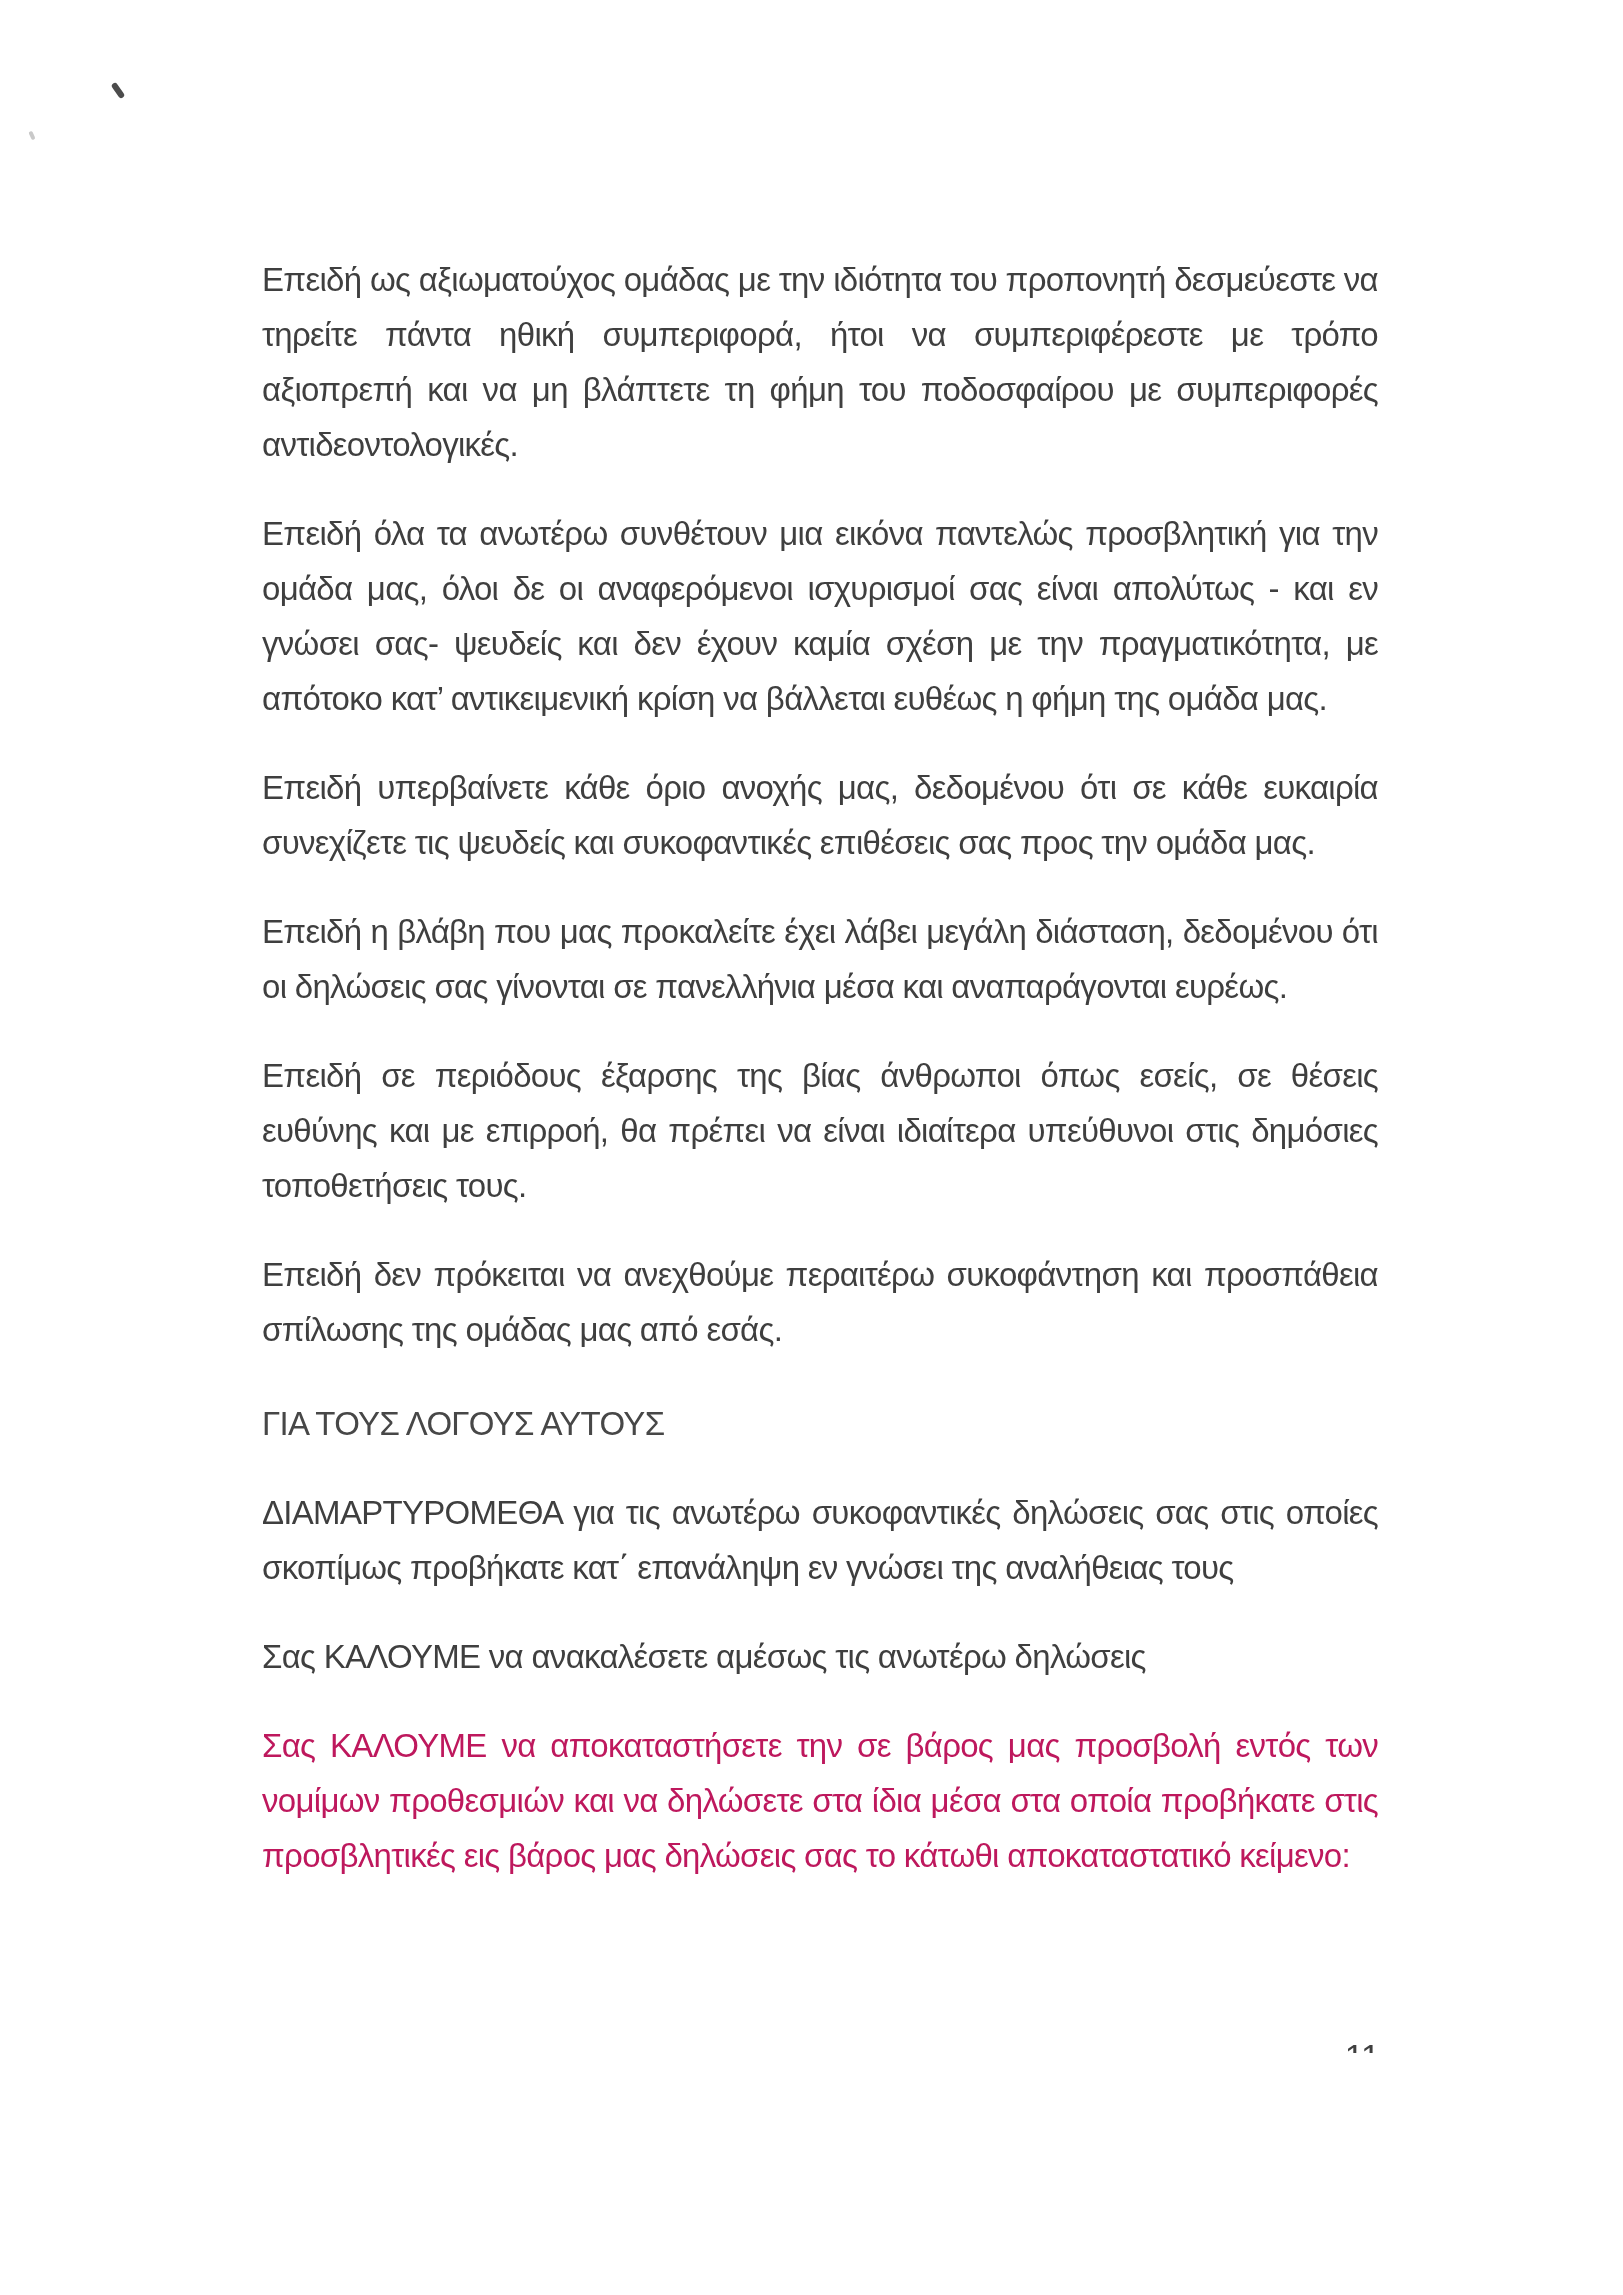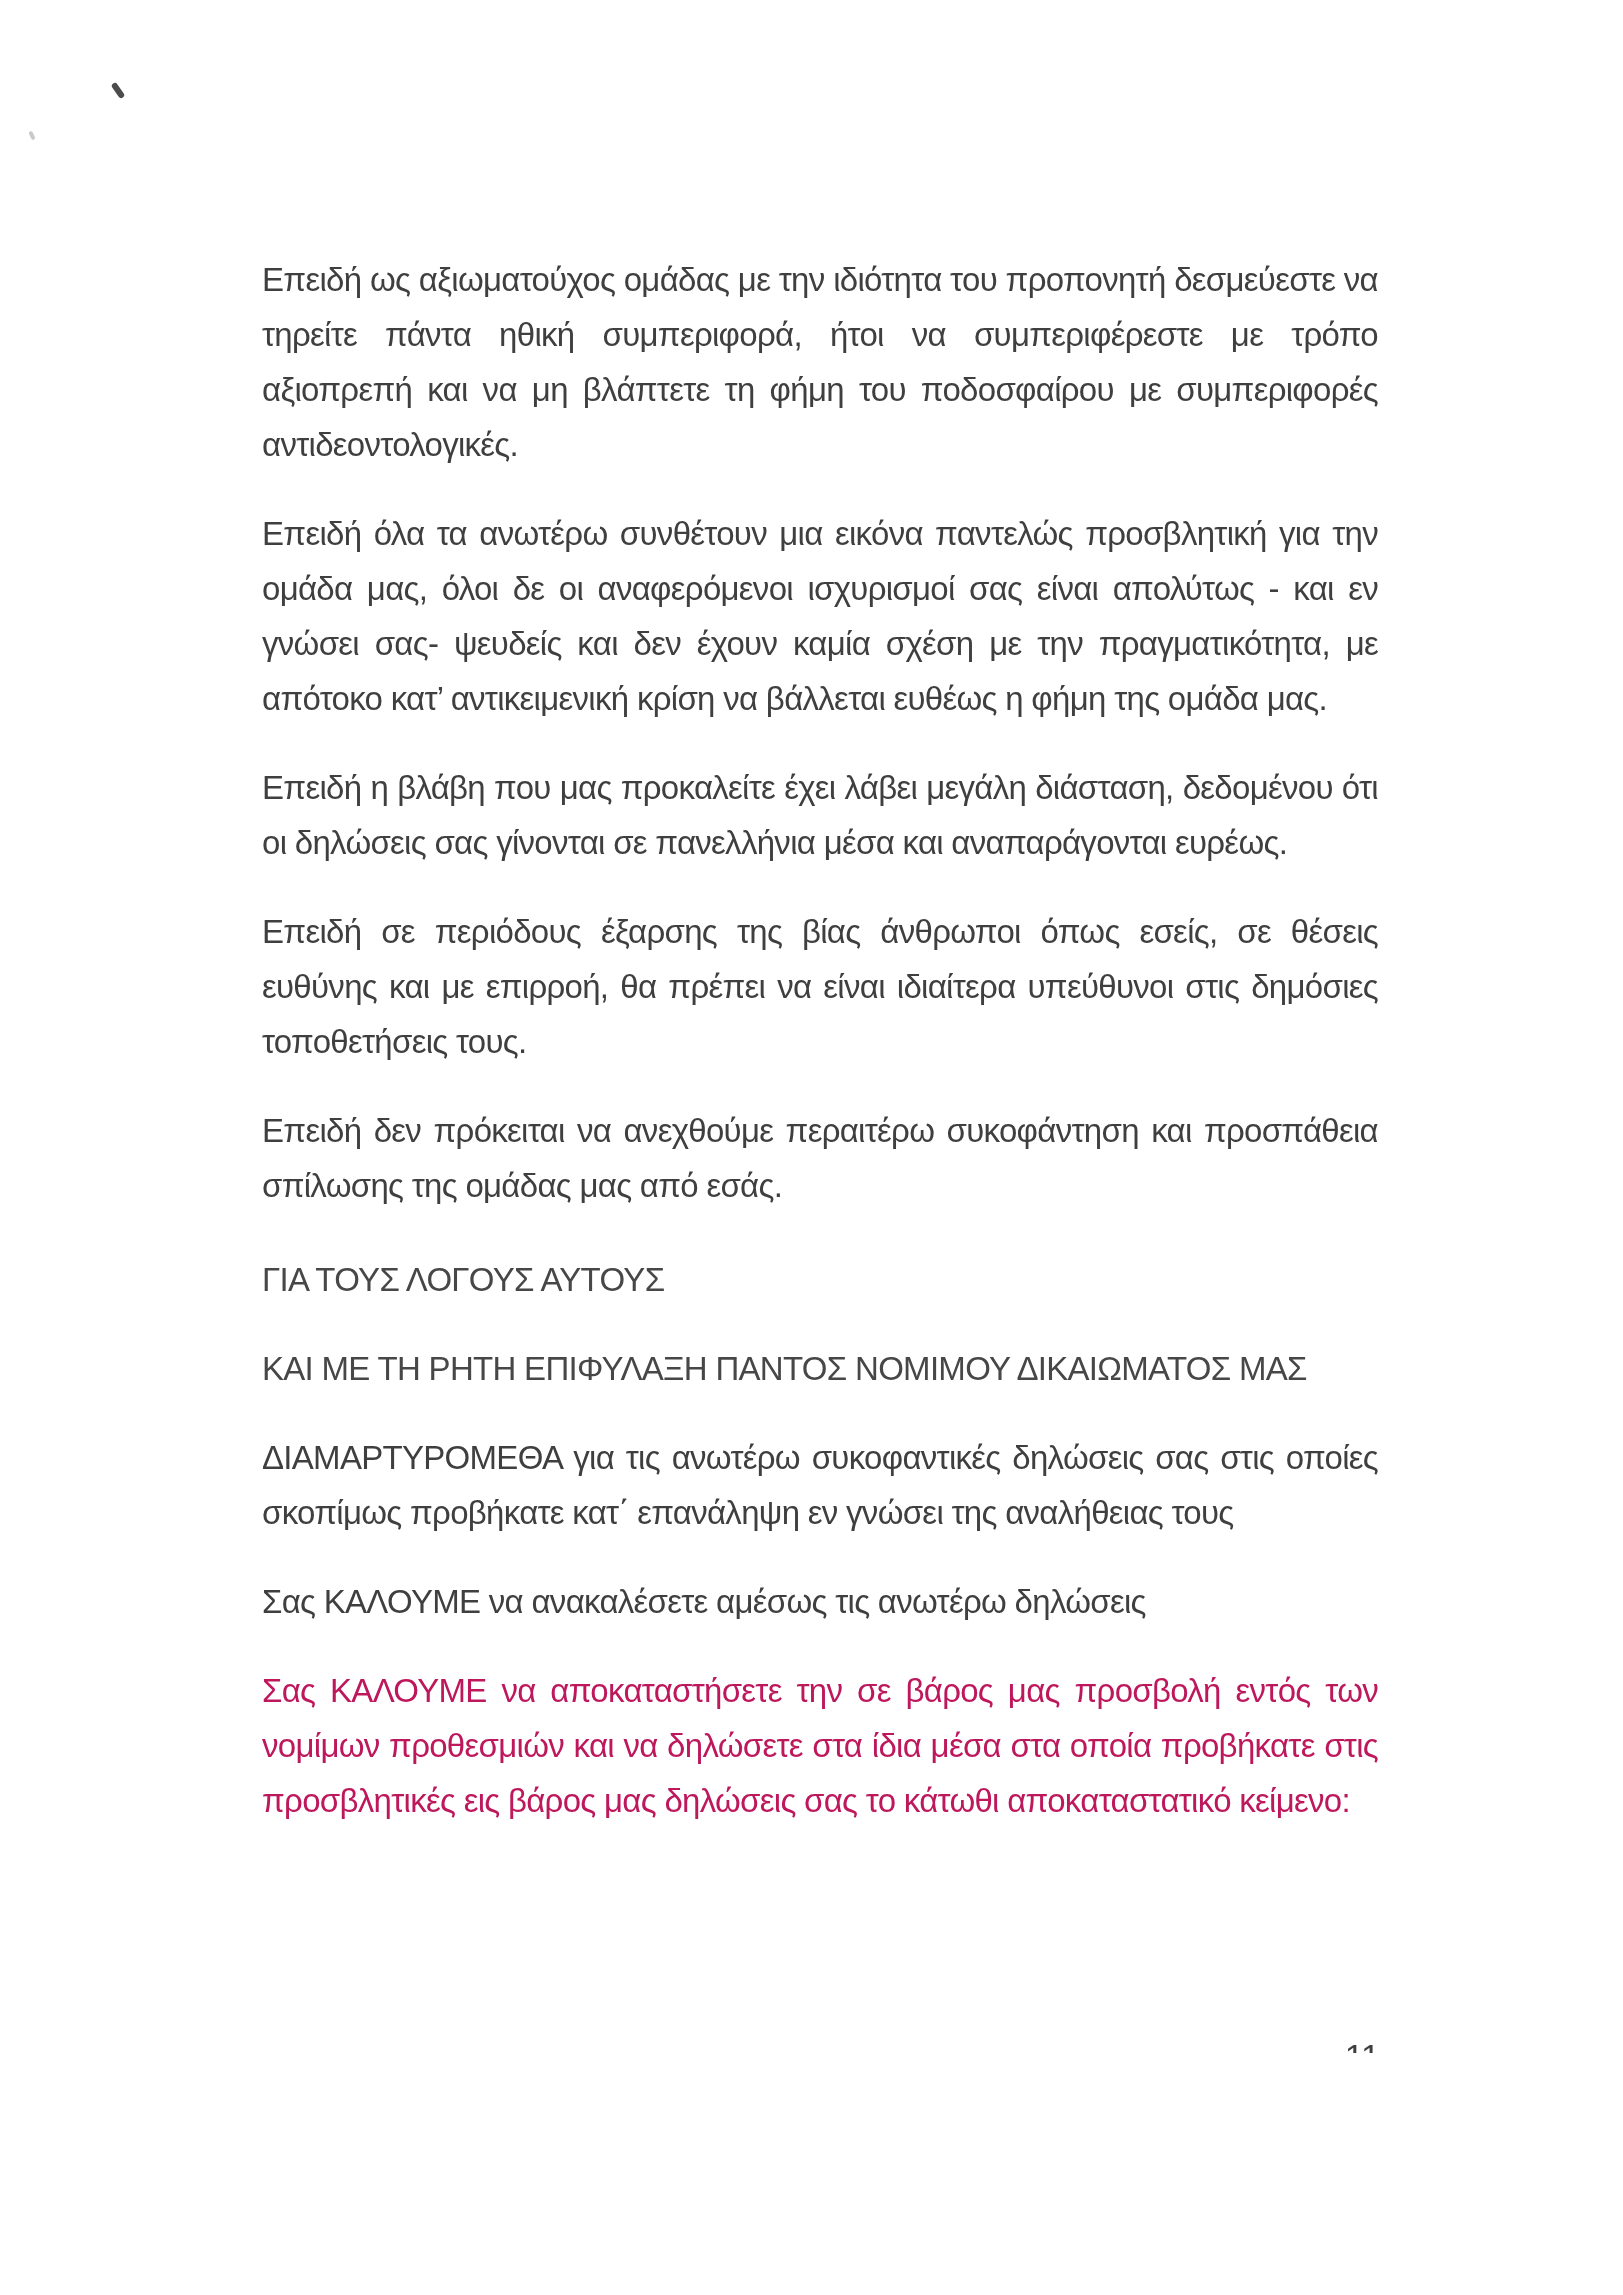--- a/index.html
+++ b/index.html
@@ -92,30 +92,30 @@
 
   <span class="scan-mark-a"></span>
   <span class="scan-mark-b"></span>
 
   <div class="content">
 
     <p class="para">Επειδή ως αξιωματούχος ομάδας με την ιδιότητα του προπονητή δεσμεύεστε να τηρείτε πάντα ηθική συμπεριφορά, ήτοι να συμπεριφέρεστε με τρόπο αξιοπρεπή και να μη βλάπτετε τη φήμη του ποδοσφαίρου με συμπεριφορές αντιδεοντολογικές.</p>
 
     <p class="para">Επειδή όλα τα ανωτέρω συνθέτουν μια εικόνα παντελώς προσβλητική για την ομάδα μας, όλοι δε οι αναφερόμενοι ισχυρισμοί σας είναι απολύτως - και εν γνώσει σας- ψευδείς και δεν έχουν καμία σχέση με την πραγματικότητα, με απότοκο κατ’ αντικειμενική κρίση να βάλλεται ευθέως η φήμη της ομάδα μας.</p>
 
+    <p class="para">Επειδή υπερβαίνετε κάθε όριο ανοχής μας, δεδομένου ότι σε κάθε ευκαιρία συνεχίζετε τις ψευδείς και συκοφαντικές επιθέσεις σας προς την ομάδα μας.</p>
 
     <p class="para">Επειδή η βλάβη που μας προκαλείτε έχει λάβει μεγάλη διάσταση, δεδομένου ότι οι δηλώσεις σας γίνονται σε πανελλήνια μέσα και αναπαράγονται ευρέως.</p>
 
     <p class="para">Επειδή σε περιόδους έξαρσης της βίας άνθρωποι όπως εσείς, σε θέσεις ευθύνης και με επιρροή, θα πρέπει να είναι ιδιαίτερα υπεύθυνοι στις δημόσιες τοποθετήσεις τους.</p>
 
     <p class="para">Επειδή δεν πρόκειται να ανεχθούμε περαιτέρω συκοφάντηση και προσπάθεια σπίλωσης της ομάδας μας από εσάς.</p>
 
     <p class="heading heading-first">ΓΙΑ ΤΟΥΣ ΛΟΓΟΥΣ ΑΥΤΟΥΣ</p>
 
-    <p class="heading">ΚΑΙ ΜΕ ΤΗ ΡΗΤΗ ΕΠΙΦΥΛΑΞΗ ΠΑΝΤΟΣ ΝΟΜΙΜΟΥ ΔΙΚΑΙΩΜΑΤΟΣ ΜΑΣ</p>
 
     <p class="para">ΔΙΑΜΑΡΤΥΡΟΜΕΘΑ για τις ανωτέρω συκοφαντικές δηλώσεις σας στις οποίες σκοπίμως προβήκατε κατ΄ επανάληψη εν γνώσει της αναλήθειας τους</p>
 
     <p class="para">Σας ΚΑΛΟΥΜΕ να ανακαλέσετε αμέσως τις ανωτέρω δηλώσεις</p>
 
     <p class="para faded">Σας ΚΑΛΟΥΜΕ να αποκαταστήσετε την σε βάρος μας προσβολή εντός των νομίμων προθεσμιών και να δηλώσετε στα ίδια μέσα στα οποία προβήκατε στις προσβλητικές εις βάρος μας δηλώσεις σας το κάτωθι αποκαταστατικό κείμενο:</p>
 
   </div>
 
   <div class="page-number">11</div>

